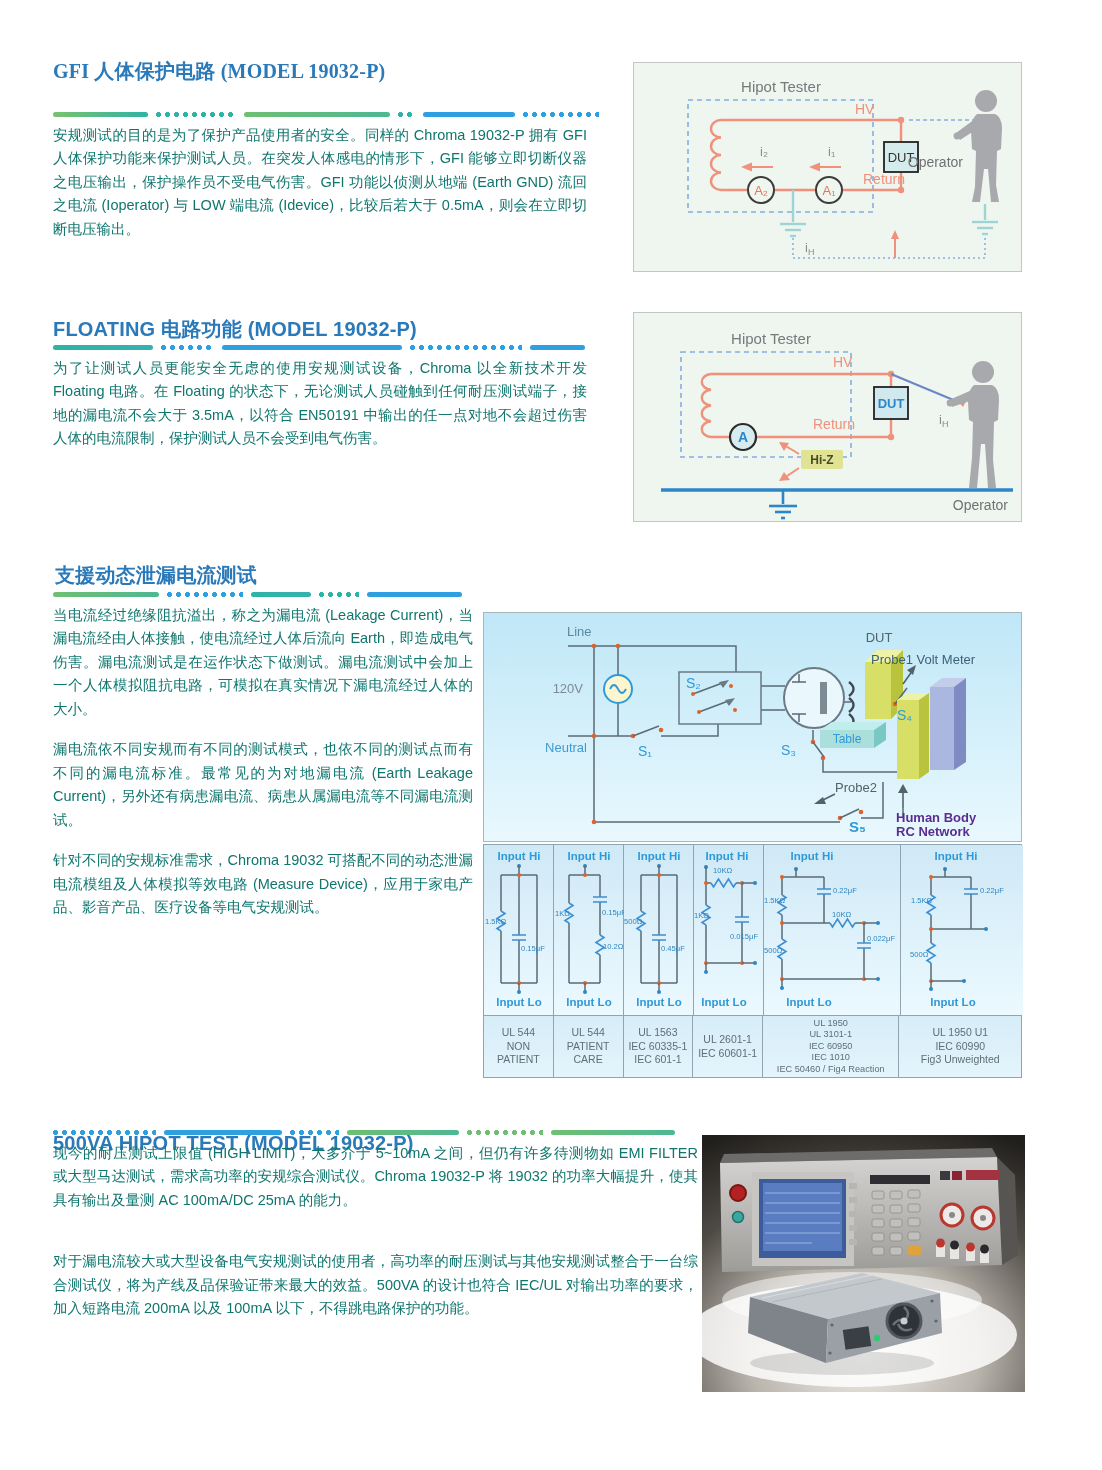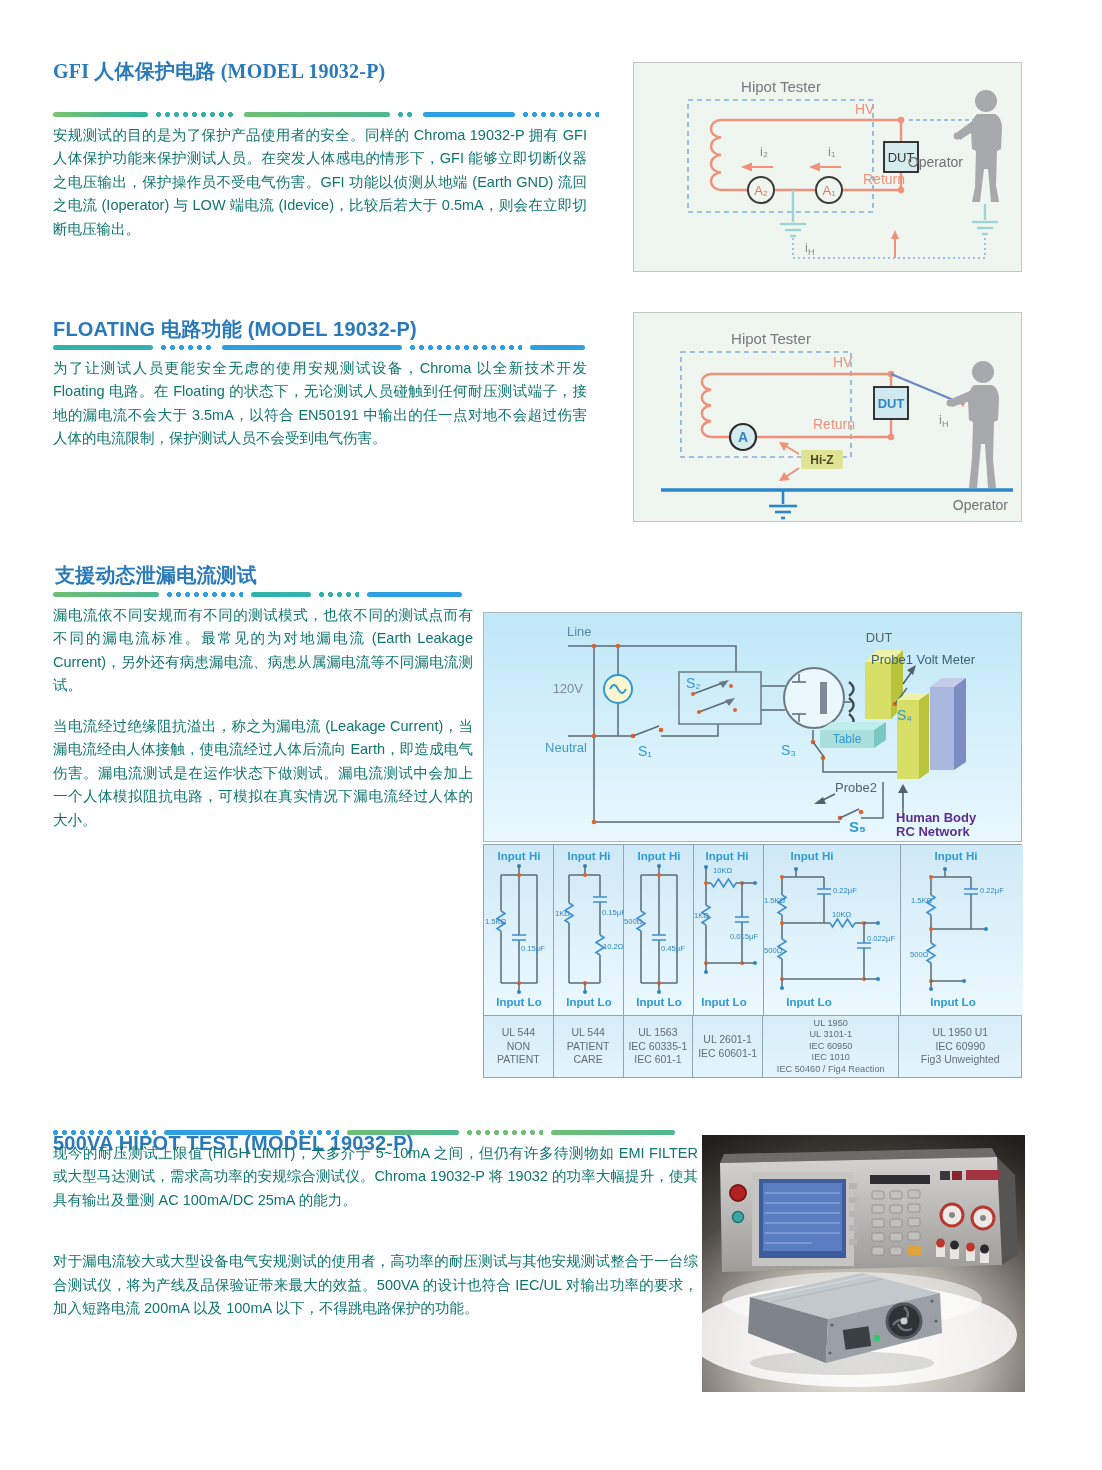--- a/index.html
+++ b/index.html
@@ -187,22 +187,23 @@
 
   <h2 class="abs sec-title" style="left:55px;top:562px;">支援动态泄漏电流测试</h2>
   <div class="abs divider" style="left:53px;top:591px;width:417px;">
     <span class="bar green" style="width:106px"></span>
       <span class="dots blue" style="width:76px"></span>
     <span class="bar teal" style="width:60px"></span>
       <span class="dots teal" style="width:40px"></span>
     <span class="bar blue" style="width:95px"></span>
   </div>
   <div class="abs" style="left:53px;top:604px;width:420px;">
+    <p class="para">当电流经过绝缘阻抗溢出，称之为漏电流 (Leakage Current)，当漏电流经由人体接触，使电流经过人体后流向 Earth，即造成电气伤害。漏电流测试是在运作状态下做测试。漏电流测试中会加上一个人体模拟阻抗电路，可模拟在真实情况下漏电流经过人体的大小。</p>
     <p class="para">漏电流依不同安规而有不同的测试模式，也依不同的测试点而有不同的漏电流标准。最常见的为对地漏电流 (Earth Leakage Current)，另外还有病患漏电流、病患从属漏电流等不同漏电流测试。</p>
-    <p class="para">当电流经过绝缘阻抗溢出，称之为漏电流 (Leakage Current)，当漏电流经由人体接触，使电流经过人体后流向 Earth，即造成电气伤害。漏电流测试是在运作状态下做测试。漏电流测试中会加上一个人体模拟阻抗电路，可模拟在真实情况下漏电流经过人体的大小。</p>
+    <p class="para">针对不同的安规标准需求，Chroma 19032 可搭配不同的动态泄漏电流模组及人体模拟等效电路 (Measure Device)，应用于家电产品、影音产品、医疗设备等电气安规测试。</p>
   </div>
 
   <div class="abs figbox" style="left:483px;top:612px;">
     <svg width="539" height="230" viewBox="0 0 539 230">
       <defs>
         <linearGradient id="lkbg" x1="0" y1="0" x2="0" y2="1">
           <stop offset="0" stop-color="#bfe7f7"></stop>
             <stop offset="1" stop-color="#e9f8fe"></stop>
         </linearGradient>
       </defs>

